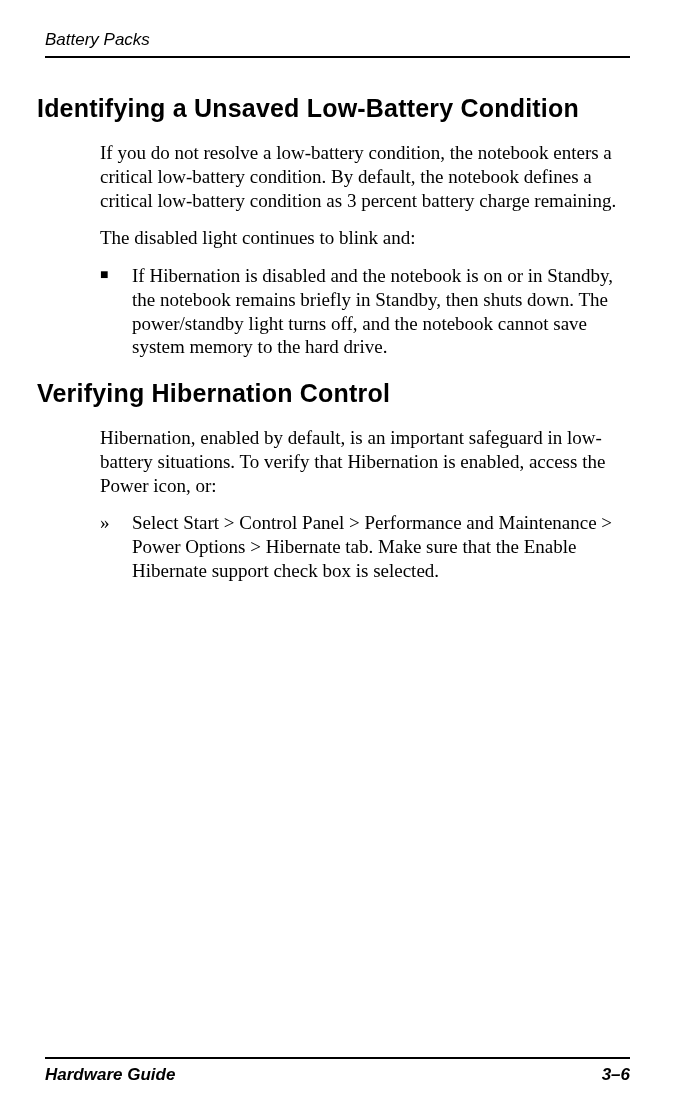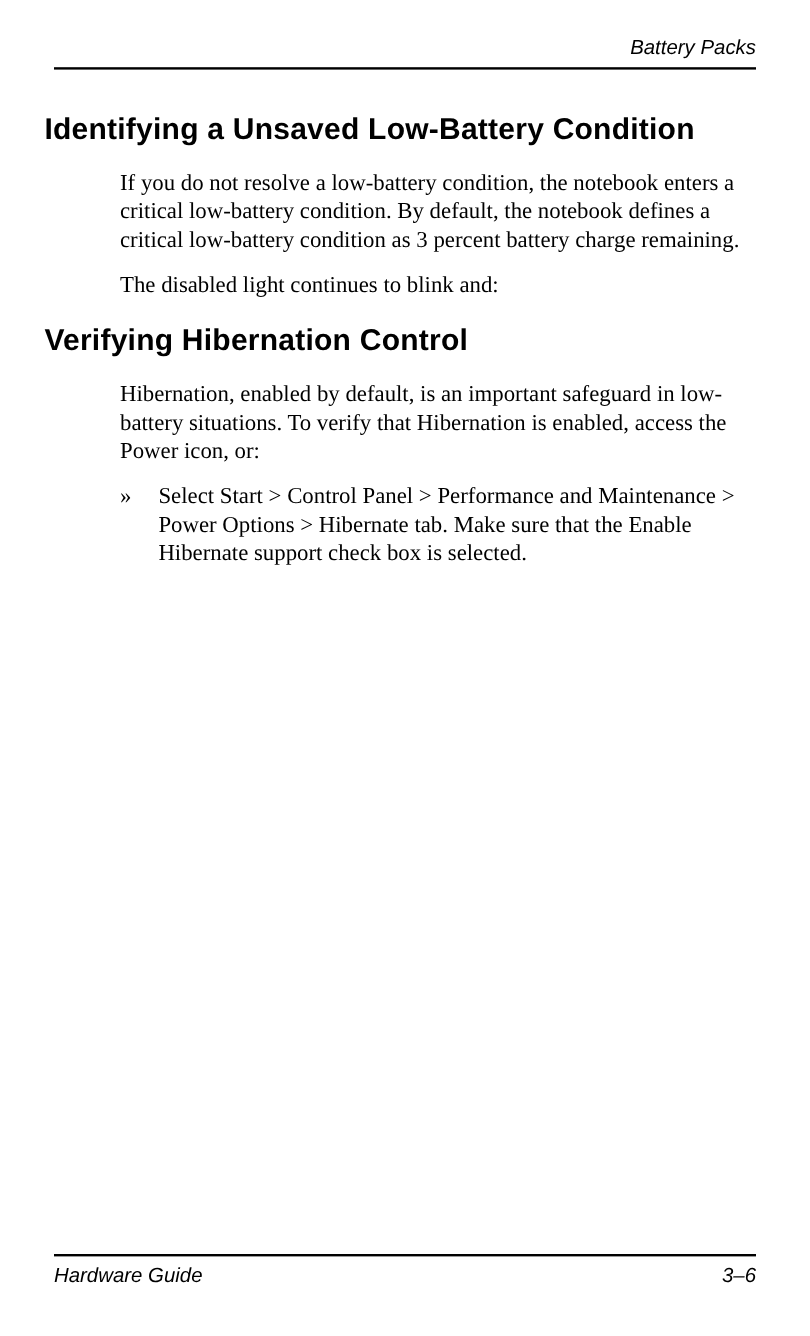--- a/index.html
+++ b/index.html
@@ -10,21 +10,20 @@
     body {
       width: 675px;
       height: 1113px;
       background: #fff;
       font-family: "Times New Roman", Times, serif;
       color: #000;
       position: relative;
       padding: 30px 45px 40px 45px;
     }
     .header-section {
-      text-align: right;
       font-style: italic;
       font-size: 17px;
       font-family: Arial, Helvetica, sans-serif;
       padding-bottom: 8px;
       margin-bottom: 28px;
     }
     .header-rule {
       border: none;
       border-top: 2px solid #000;
       margin-top: 6px;
@@ -79,21 +78,22 @@
       content: "»";
       position: absolute;
       left: 0;
       top: 0;
       font-size: 19px;
     }
     .footer {
       position: absolute;
       left: 45px;
       right: 45px;
-      bottom: 40px;
+      bottom: 28px;
+      font-weight: bold;
     }
     .footer-rule {
       border: none;
       border-top: 2px solid #000;
       margin-bottom: 6px;
     }
     .footer-row {
       display: flex;
       justify-content: space-between;
       font-family: Arial, Helvetica, sans-serif;
@@ -109,20 +109,21 @@
   <hr class="header-rule">
 </div>
 
 <h1 class="heading1">Identifying a Unsaved Low-Battery Condition</h1>
 
 <p class="body-text">If you do not resolve a low-battery condition, the notebook enters a critical low-battery condition. By default, the notebook defines a critical low-battery condition as 3 percent battery charge remaining.</p>
 
 <p class="body-text">The disabled light continues to blink and:</p>
 
 <ul class="sq">
+  <li>If Hibernation is disabled and the notebook is on or in Standby, the notebook remains briefly in Standby, then shuts down. The power/standby light turns off, and the notebook cannot save system memory to the hard drive.</li>
 </ul>
 
 <h1 class="heading1">Verifying Hibernation Control</h1>
 
 <p class="body-text">Hibernation, enabled by default, is an important safeguard in low-battery situations. To verify that Hibernation is enabled, access the Power icon, or:</p>
 
 <ul class="arrow">
   <li>Select Start &gt; Control Panel &gt; Performance and Maintenance &gt; Power Options &gt; Hibernate tab. Make sure that the Enable Hibernate support check box is selected.</li>
 </ul>
 

